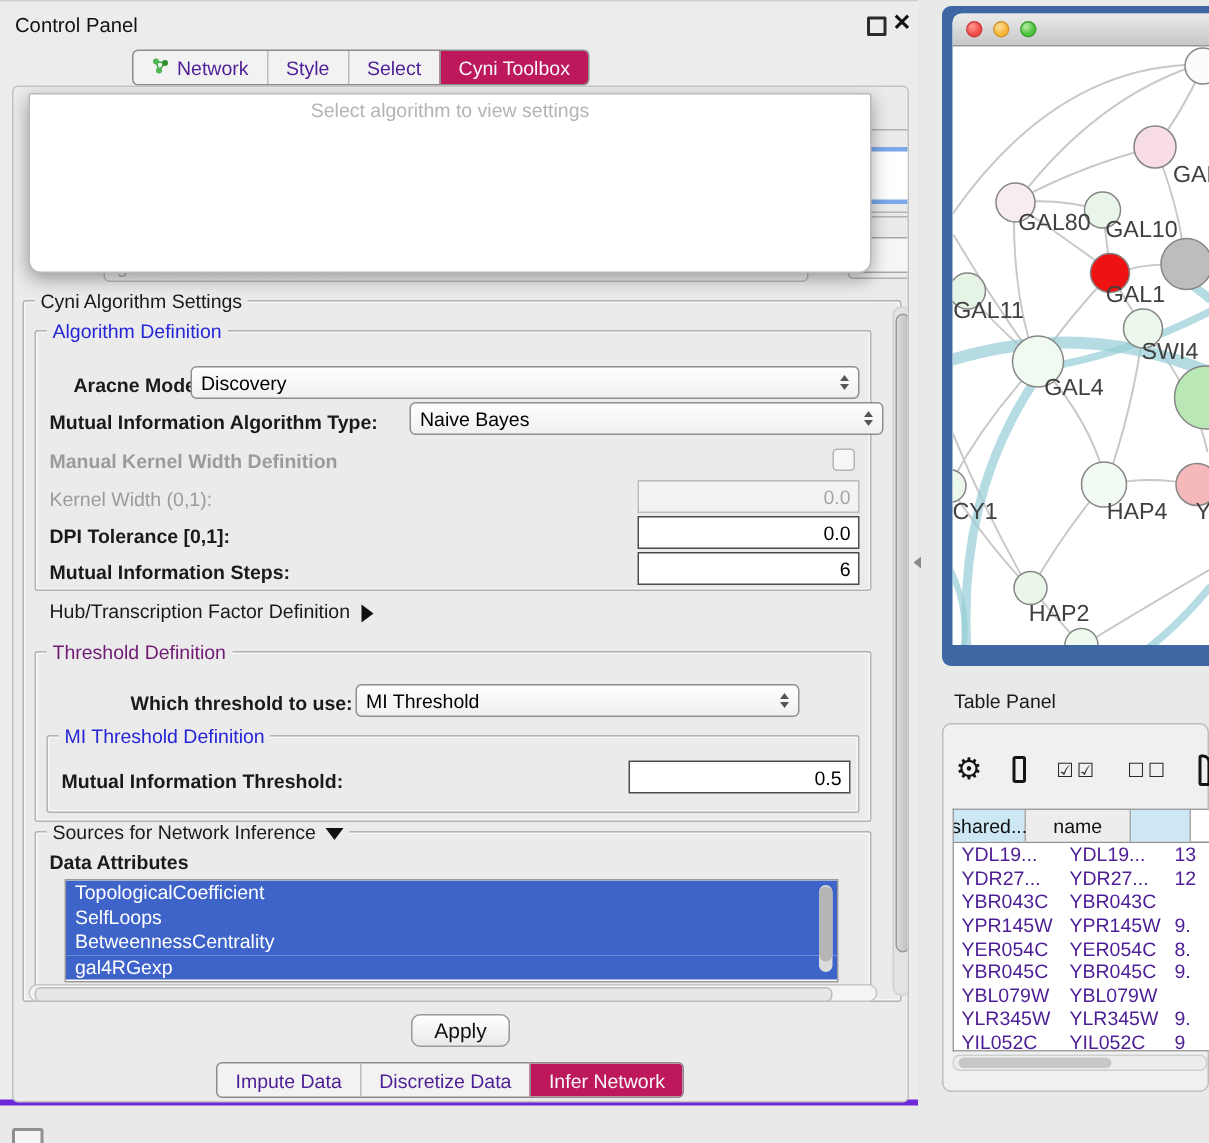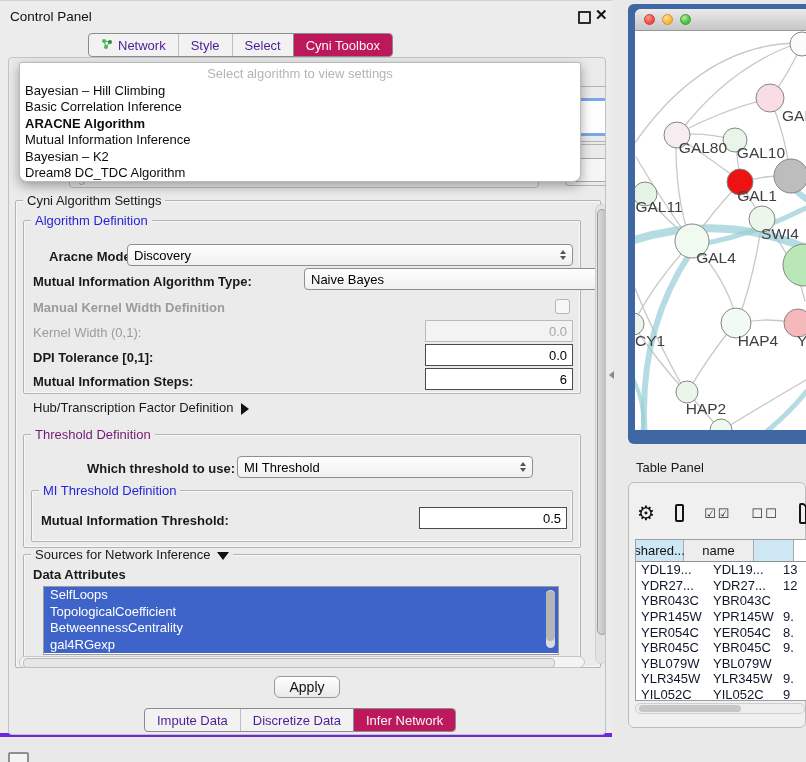--- a/index.html
+++ b/index.html
@@ -101,21 +101,21 @@
   .icon-cols{width:15px;height:14px;border:2px solid #141414;border-radius:2px;position:relative;}
   .icon-cols::after{content:"";position:absolute;left:5.5px;top:0;width:2px;height:100%;background:#141414;}
   .icon-pair{font-size:13px;color:#2a2a2a;letter-spacing:2px;white-space:nowrap;}
   .icon-doc{width:12px;height:17px;border:2px solid #141414;border-radius:2px 5px 2px 2px;}
   .tbl{position:absolute;left:6px;top:56px;width:172px;height:162px;background:#fff;border:1px solid #9f9f9f;border-right:none;overflow:hidden;box-sizing:border-box;}
   .hrow{display:flex;height:21px;border-bottom:1px solid #8f8f8f;}
   .hc{font-size:13px;color:#111;display:flex;align-items:center;justify-content:center;border-right:1px solid #a9a9a9;box-sizing:border-box;flex:none;}
   .hc.hl{background:#cde8f4;}
   .hc.plain{background:#ededed;}
   .trow{display:flex;height:15.6px;align-items:center;}
-  .tc{font-size:13px;color:#0f172a;padding-left:5px;white-space:nowrap;overflow:hidden;box-sizing:border-box;flex:none;}
+  .tc{font-size:13px;color:#4c1d95;padding-left:5px;white-space:nowrap;overflow:hidden;box-sizing:border-box;flex:none;}
   .tp-hsb{position:absolute;left:6px;top:220px;width:170px;height:11px;background:#ededed;border:1px solid #cfcfcf;border-radius:5px;box-sizing:border-box;}
   .tp-hsb .t{position:absolute;left:3px;top:1px;width:102px;height:7px;background:#c7c7c7;border-radius:4px;}
 
   .corner-chip{position:absolute;left:8px;top:752px;width:17px;height:12px;border:2px solid #8f8f8f;border-radius:2px;background:#f4f4f4;}
 </style>
 </head>
 <body>
 
 <div class="page">
 
@@ -148,28 +148,20 @@
     <div class="cp-main">
 
       <div class="bgbox" style="left:556px;top:28px;width:46px;height:54px;"></div>
       <div class="bgblue"></div>
       <div class="bgbox" style="left:556px;top:86px;width:46px;height:40px;"></div>
       <div class="bgbtn"></div>
       <div class="bg-combo">galFiltered.sif default node</div>
 
       <div class="popup">
         <div class="ph">Select algorithm to view settings</div>
-        <div id="algo-options">
-            <div class="opt">Bayesian – Hill Climbing</div>
-            <div class="opt">Basic Correlation Inference</div>
-            <div class="opt bold">ARACNE Algorithm</div>
-            <div class="opt">Mutual Information Inference</div>
-            <div class="opt">Bayesian – K2</div>
-            <div class="opt">Dream8 DC_TDC Algorithm</div>
-          </div>
       </div>
 
       <div class="group" style="left:6px;top:142px;width:584px;height:466px;"></div>
       <div class="legend lg-black" style="left:14px;top:136px;">Cyni Algorithm Settings</div>
 
       <div class="vsb-track">
           <div class="vsb-thumb"></div>
         </div>
 
       <div class="group" style="left:14px;top:162px;width:556px;height:172px;"></div>
@@ -178,21 +170,21 @@
       <div class="lbl b" style="left:40px;top:191px;">Aracne Mode:</div>
       <div class="combo" style="left:118px;top:186px;width:446px;">
         <span>Discovery</span>
         <span class="stepper">
             <i class="up"></i>
             <i class="dn"></i>
           </span>
       </div>
 
       <div class="lbl b" style="left:24px;top:216px;">Mutual Information Algorithm Type:</div>
-      <div class="combo" style="left:264px;top:210px;width:316px;margin-left:31px;">
+      <div class="combo" style="left:264px;top:210px;width:316px;">
         <span>Naive Bayes</span>
         <span class="stepper">
             <i class="up"></i>
             <i class="dn"></i>
           </span>
       </div>
 
       <div class="lbl b dis" style="left:24px;top:242px;">Manual Kernel Width Definition</div>
       <div class="checkbox" style="left:546px;top:241px;"></div>
 
@@ -229,22 +221,22 @@
 
       <div class="group" style="left:14px;top:496px;width:556px;height:104px;"></div>
       <div class="legend lg-black" style="left:22px;top:490px;">
         <span>Sources for Network Inference</span><span class="tri-down"></span>
       </div>
       <div class="lbl b" style="left:24px;top:509px;">Data Attributes</div>
       <div class="srclist" id="src-list">
         <div class="src-vsb">
             <div class="t"></div>
           </div>
-      <div class="it">SelfLoops</div>
-          <div class="it">TopologicalCoefficient</div>
+      <div class="it">TopologicalCoefficient</div>
+          <div class="it">SelfLoops</div>
           <div class="it">BetweennessCentrality</div>
           <div class="it">gal4RGexp</div>
         </div>
       <div class="hsb">
           <div class="hsb-thumb"></div>
         </div>
 
       <button class="apply">Apply</button>
     </div>
 

